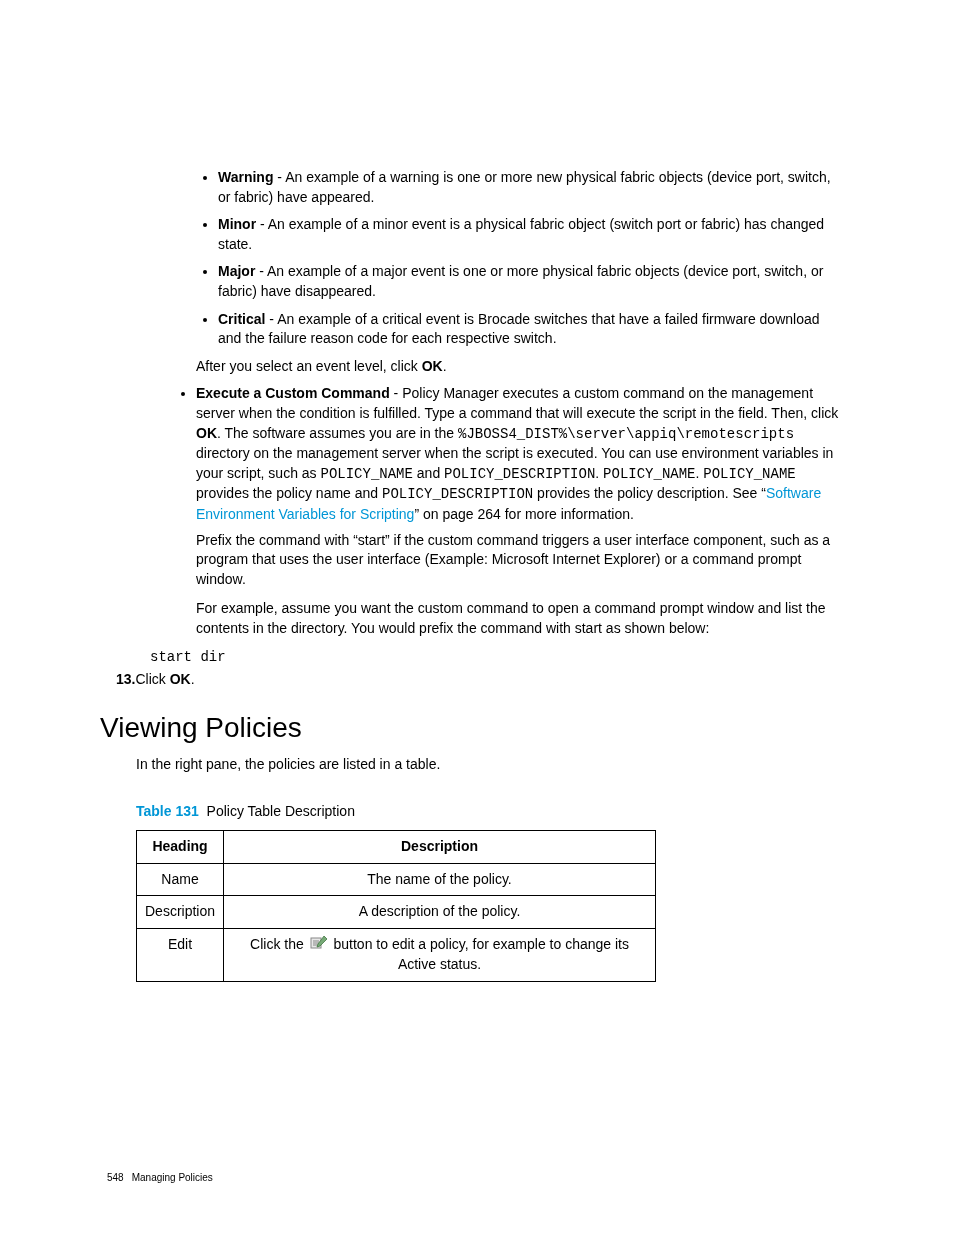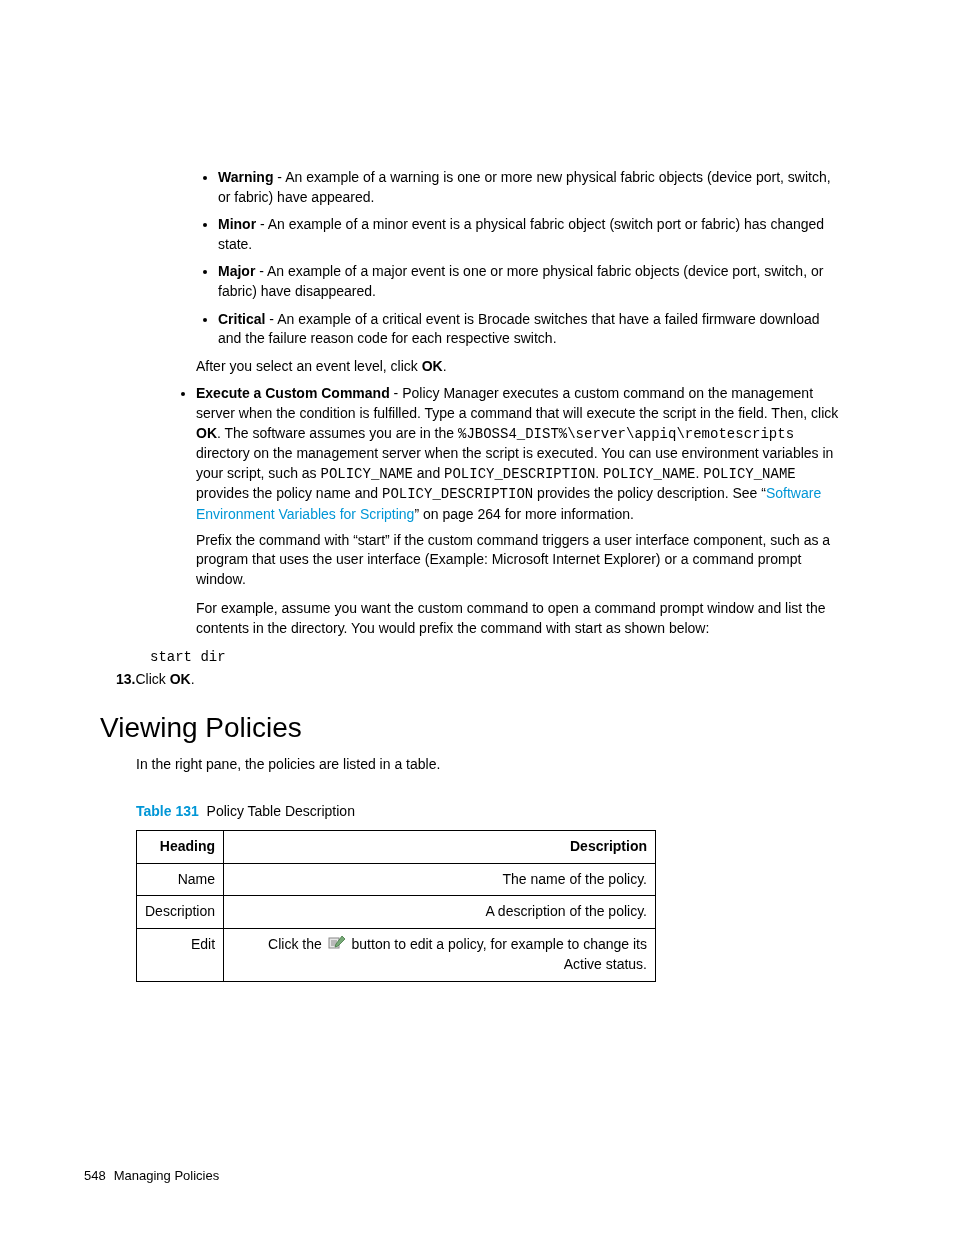--- a/index.html
+++ b/index.html
@@ -81,37 +81,37 @@
     font-weight: bold;
   }
   table.policy {
     border-collapse: collapse;
     border: 1.5px solid #000;
     width: 520px;
   }
   table.policy th, table.policy td {
     border: 1px solid #000;
     padding: 6px 8px;
-    text-align: right;
+    text-align: center;
     vertical-align: top;
     font-size: 14px;
   }
   table.policy th {
     font-weight: bold;
   }
   .edit-icon {
     display: inline-block;
     vertical-align: middle;
     margin: 0 2px;
   }
   .footer {
     position: absolute;
     bottom: 50px;
-    left: 84px;
-    font-size: 13px;
+    left: 107px;
+    font-size: 10px;
   }
   .footer .pnum {
     margin-right: 8px;
   }
 </style>
 </head>
 <body>
 
 <div class="page">
 

